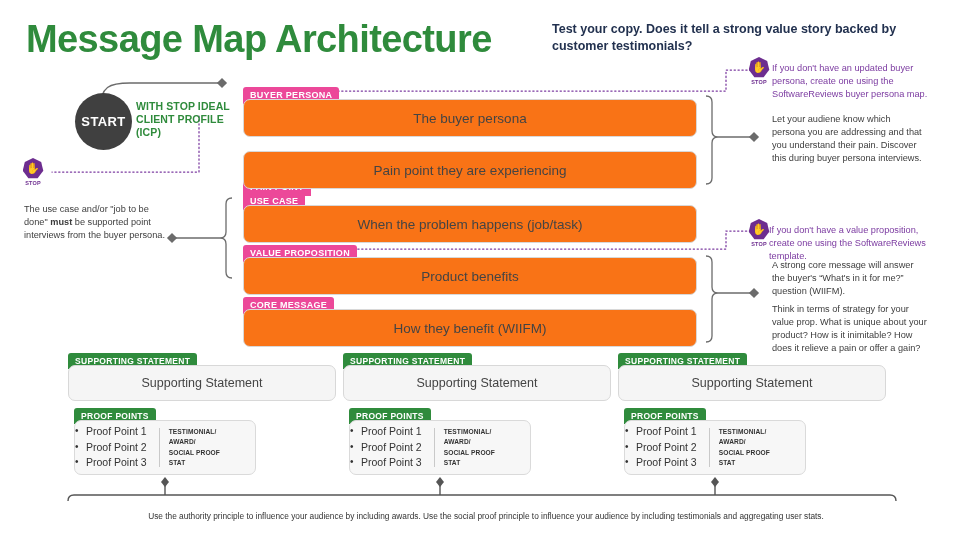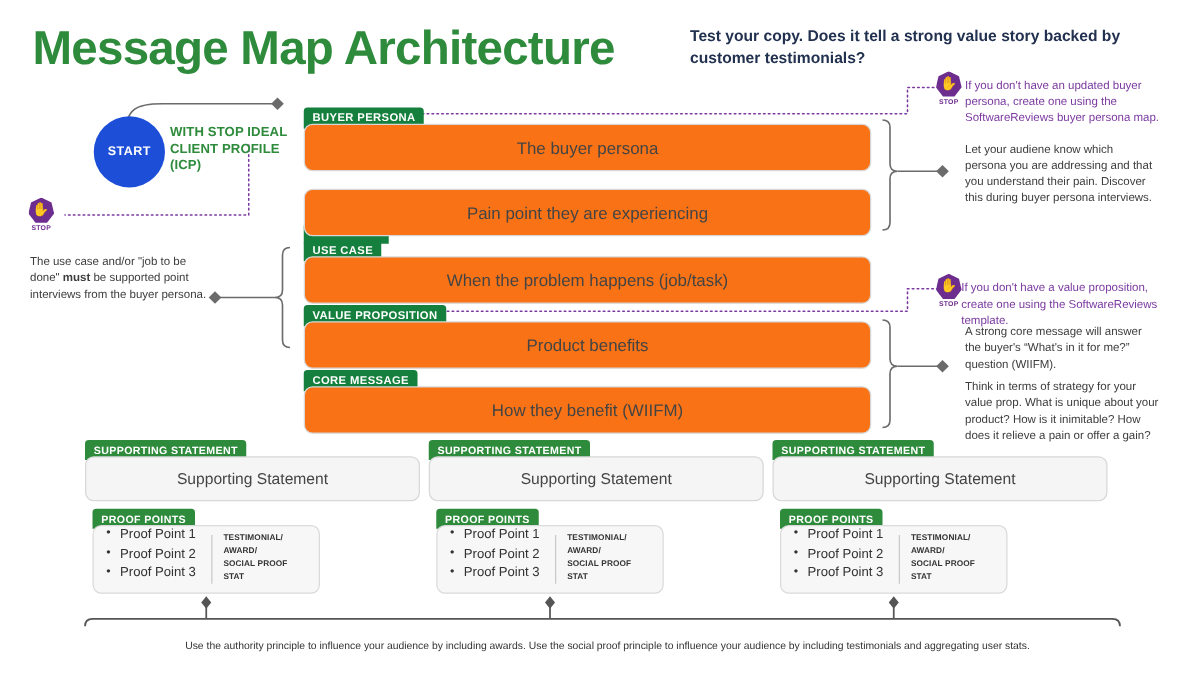--- a/index.html
+++ b/index.html
@@ -18,33 +18,33 @@
     white-space:nowrap;
   }
   #subtitle{
     left:552px;top:21px;width:380px;
     font-size:12.5px;font-weight:bold;color:#22314f;line-height:1.35;
   }
 
   
   #start-circle{
     left:75px;top:93px;width:57px;height:57px;border-radius:50%;
-    background:#1d4ed8;color:#fff;font-weight:bold;font-size:10px;
+    background:#404040;color:#fff;font-weight:bold;font-size:13px;
     display:flex;align-items:center;justify-content:center;
     letter-spacing:0.4px;
   }
   #icp-label{
     left:136px;top:100px;width:110px;
     font-size:10.5px;font-weight:bold;color:#2f8b3c;line-height:1.25;
     letter-spacing:0.1px;
   }
 
   
   .tab{
-    background:#15803d;color:#fff;font-size:9px;font-weight:bold;
+    background:#ec4899;color:#fff;font-size:9px;font-weight:bold;
     letter-spacing:0.3px;padding:3px 7px 3px 7px;border-radius:3px 3px 0 0;
     display:inline-block;white-space:nowrap;line-height:1.2;
   }
   .mbox{
     background:#f97316;border:1px solid #d8d8d8;border-radius:7px;
     display:flex;align-items:center;justify-content:center;
     font-size:13.5px;color:#444;
   }
 
   
@@ -73,21 +73,21 @@
     letter-spacing:0.3px;padding:3px 7px;border-radius:3px 3px 0 0;
     display:inline-block;white-space:nowrap;
   }
   .sup-box{
     background:#f5f5f5;border:1px solid #d8d8d8;border-radius:7px;
     display:flex;align-items:center;justify-content:center;
     font-size:12.5px;color:#444;
   }
   .pp-box{
     background:#f7f7f7;border:1px solid #dadada;border-radius:7px;
-    display:flex;align-items:flex-end;padding:7px 0 7px 10px;box-sizing:border-box;
+    display:flex;align-items:center;padding:7px 0 7px 0;box-sizing:border-box;
   }
   .pp-list{list-style:none;margin:0;padding:0;font-size:10.5px;color:#333;line-height:1.5;}
   .pp-list li{position:relative;padding-left:11px;white-space:nowrap;}
   .pp-list li:before{content:"\2022";position:absolute;left:0;top:-1px;font-size:10px;color:#333;}
   .pp-divider{width:1px;align-self:stretch;background:#c9c9c9;margin:0 9px 0 12px;}
   .pp-right{font-size:6.6px;font-weight:bold;color:#333;line-height:1.55;letter-spacing:0.1px;}
 
   
   #footer-text{
     left:66px;top:511px;width:840px;text-align:center;

